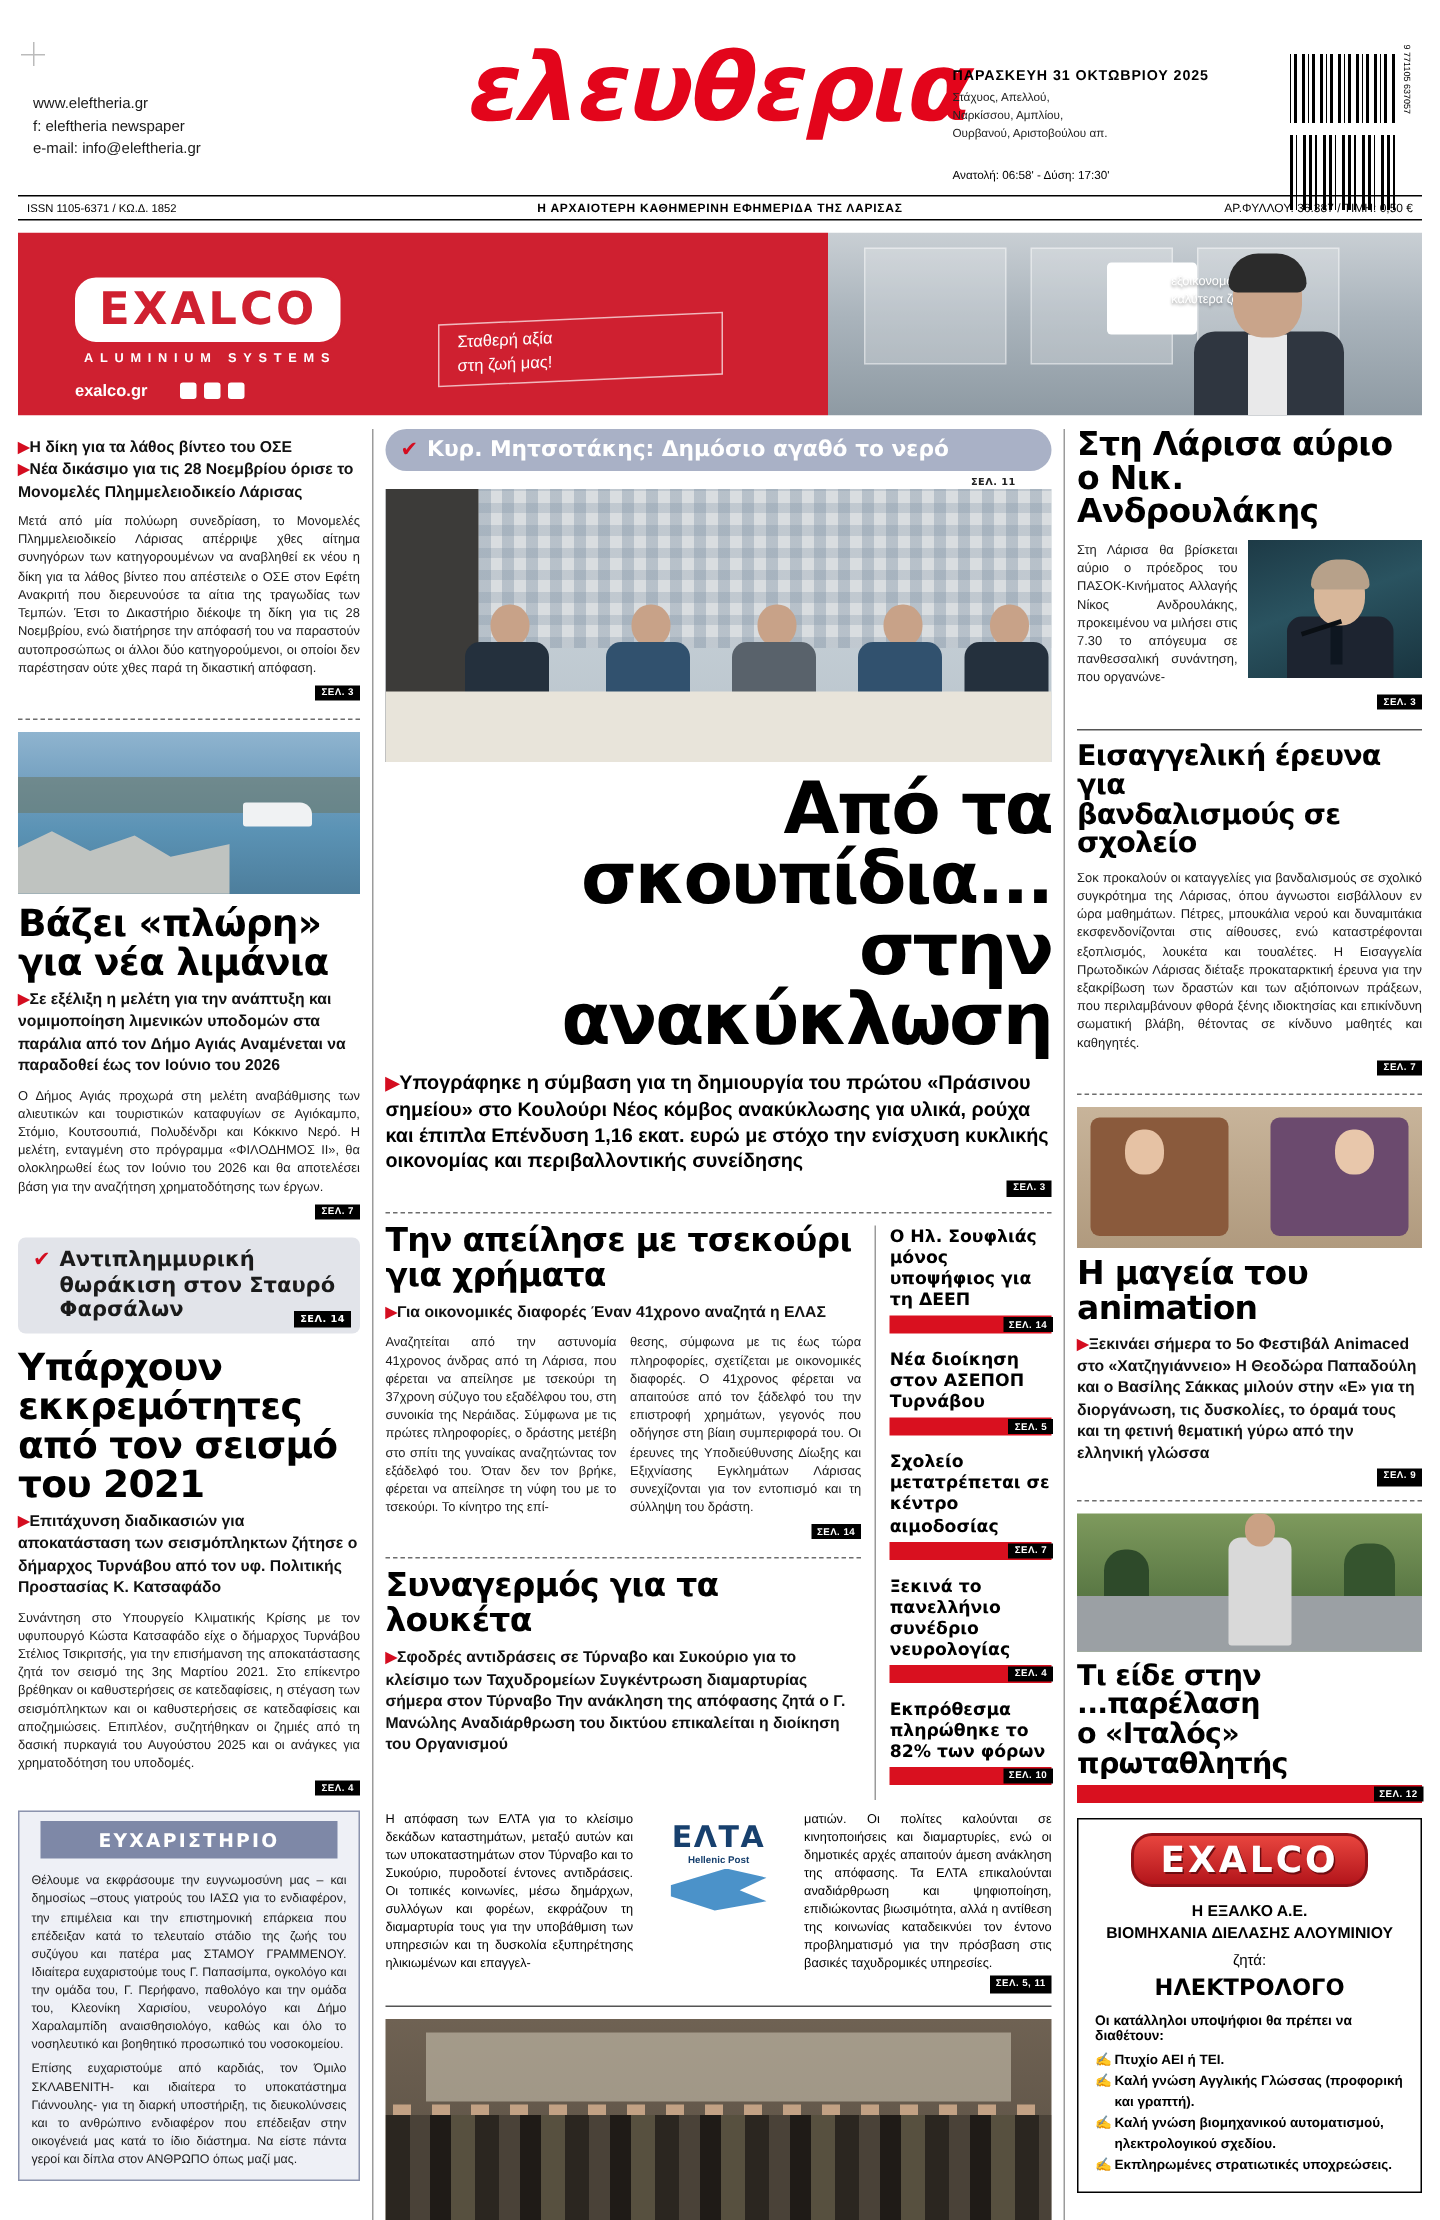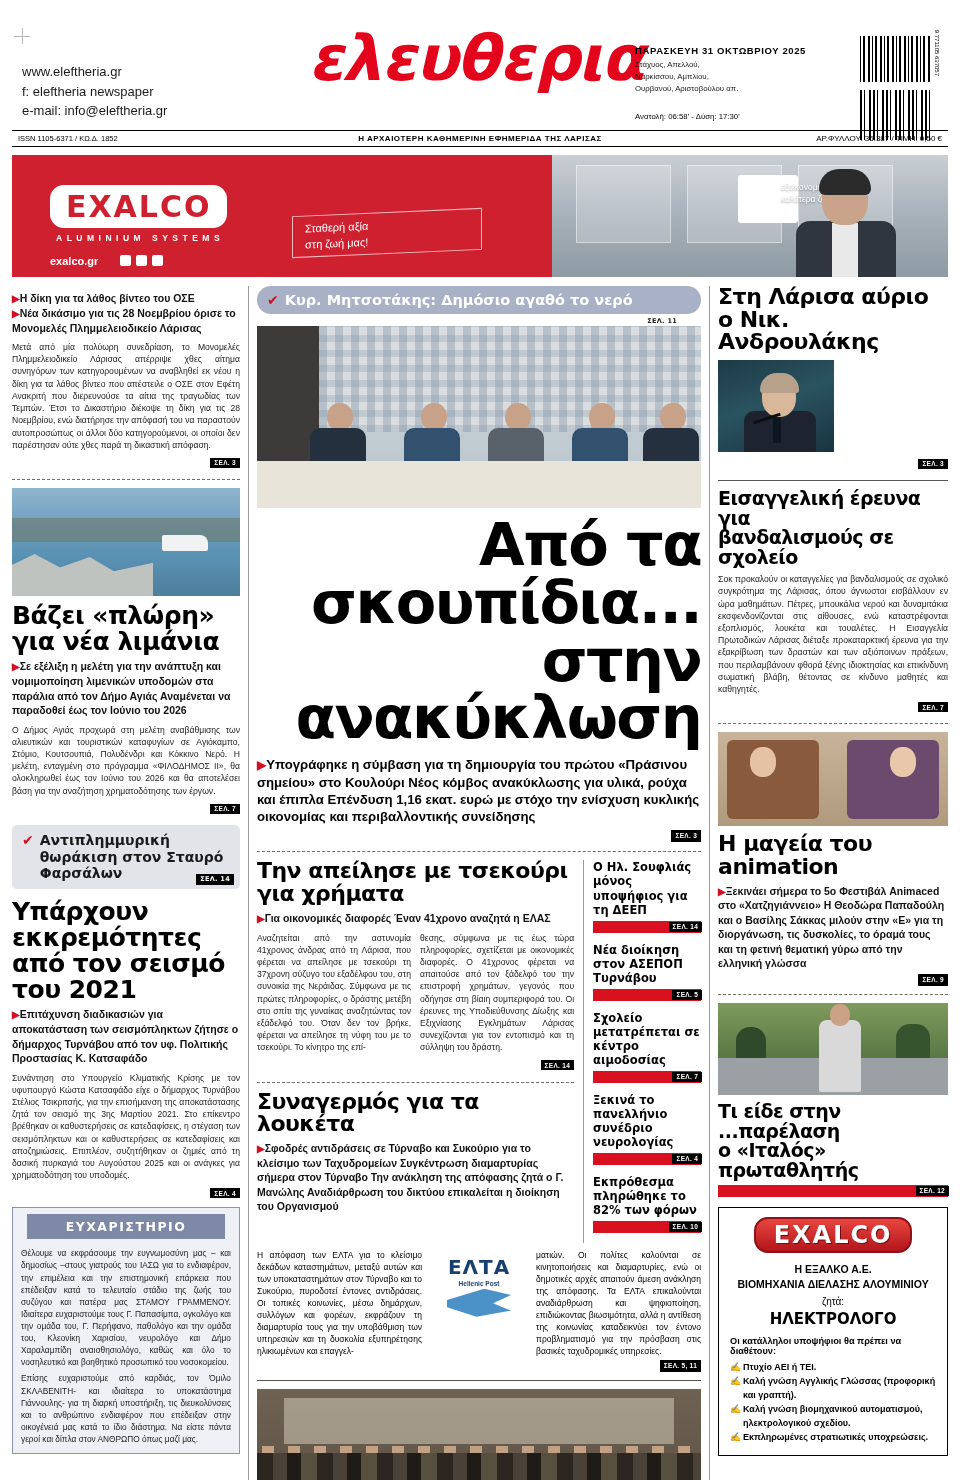--- a/index.html
+++ b/index.html
@@ -8,21 +8,21 @@
     background:#fff;
     font-family:"Liberation Sans", sans-serif;
     color:#000;
     position:relative;
     overflow:hidden;
   }
   .page { width:960px; height:1480px; position:relative; padding:0 10px; }
 
   
   .masthead { position:relative; height:130px; }
-  .contact { position:absolute; left:12px; top:62px; font-size:13px; line-height:1.5; color:#1a1a1a; }
+  .contact { position:absolute; left:12px; top:62px; font-size:10px; line-height:1.5; color:#1a1a1a; }
   .logo-wrap { position:absolute; left:0; right:0; top:22px; text-align:center; }
   .logo { font-family:"DejaVu Sans", sans-serif; font-weight:bold; font-size:63px;
           color:#e3051b; letter-spacing:-1px; font-style:italic; transform:skewX(-2deg); display:inline-block; }
   .dateblock { position:absolute; right:105px; top:45px; width:210px; }
   .dateblock .dt { font-size:9.5px; font-weight:bold; letter-spacing:.6px; }
   .dateblock .saints { font-size:7.8px; line-height:1.55; margin-top:3px; color:#222; }
   .dateblock .sun { font-size:7.8px; margin-top:17px; }
   .barcode { position:absolute; right:12px; top:36px; width:78px; height:105px; }
   .barcode .bars { width:72px; height:46px;
      background:repeating-linear-gradient(90deg,#000 0 1px,#fff 1px 3px,#000 3px 5px,#fff 5px 8px,#000 8px 10px,#fff 10px 12px); }
@@ -130,21 +130,21 @@
           font-family:"DejaVu Sans", sans-serif; font-weight:bold; font-size:14.5px;
           display:flex; align-items:center; gap:6px; position:relative; }
   .pill .check { color:#d40d20; font-size:14px; font-weight:bold; }
   .pill .sel { position:absolute; right:24px; bottom:-11px; background:none; color:#222; font-size:6.5px; padding:0; }
   .pill-lite { background:#e2e4ea; color:#1a1a1a; border-radius:5px; padding:7px 10px;
           font-family:"DejaVu Sans", sans-serif; font-weight:bold; font-size:14px; line-height:1.2;
           display:flex; align-items:flex-start; gap:6px; position:relative; }
   .pill-lite .check { color:#d40d20; font-size:14px; }
 
   
-  .bighead { font-family:"DejaVu Sans", sans-serif; font-weight:bold; font-size:59px; line-height:.98;
+  .bighead { font-family:"DejaVu Sans", sans-serif; font-weight:bold; font-size:48px; line-height:.98;
              letter-spacing:-1.6px; text-align:right; margin-top:8px; }
   .bighead .l1 { display:block; }
   .bighead .l2 { display:block; }
   .subhead { font-size:13.2px; line-height:1.3; font-weight:bold; margin-top:9px; position:relative; }
   .subhead .tri { color:#d40d20; font-size:12px; }
 
   
   .briefs { width:108px; }
   .brief { margin-bottom:10px; }
   .brief .t { font-size:11.5px; font-weight:bold; line-height:1.22; font-family:"DejaVu Sans", sans-serif; }
@@ -455,20 +455,21 @@
     <div class="vsep"></div>
 
     <div class="col-right">
 
       <div>
         <h2 class="head h-lg">
           <span>Στη Λάρισα αύριο</span><br>
           <span>ο Νικ. Ανδρουλάκης</span>
         </h2>
         <div style="display:flex;gap:7px;margin-top:6px;">
+          <div class="body-txt" style="flex:1;margin-top:0;">Στη Λάρισα θα βρίσκεται αύριο ο πρόεδρος του ΠΑΣΟΚ-Κινήματος Αλλαγής Νίκος Ανδρουλάκης, προκειμένου να μιλήσει στις 7.30 το απόγευμα σε πανθεσσαλική συνάντηση, που οργανώνε-</div>
           <div class="photo ph-andr" style="width:116px;height:92px;">
             <div class="suit"></div>
               <div class="tie"></div>
               <div class="face"></div>
               <div class="hair"></div>
               <div class="mic"></div>
           </div>
         </div>
         <div class="sel-right"><span class="sel">ΣΕΛ. 3</span></div>
       </div>

